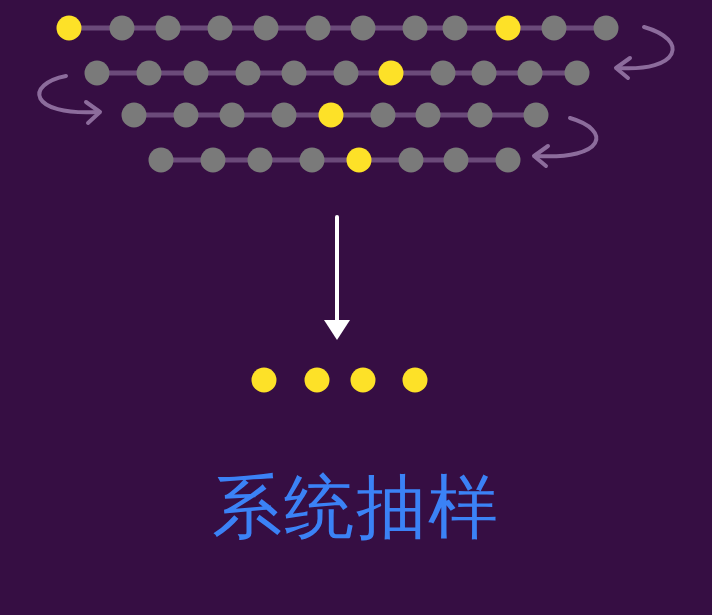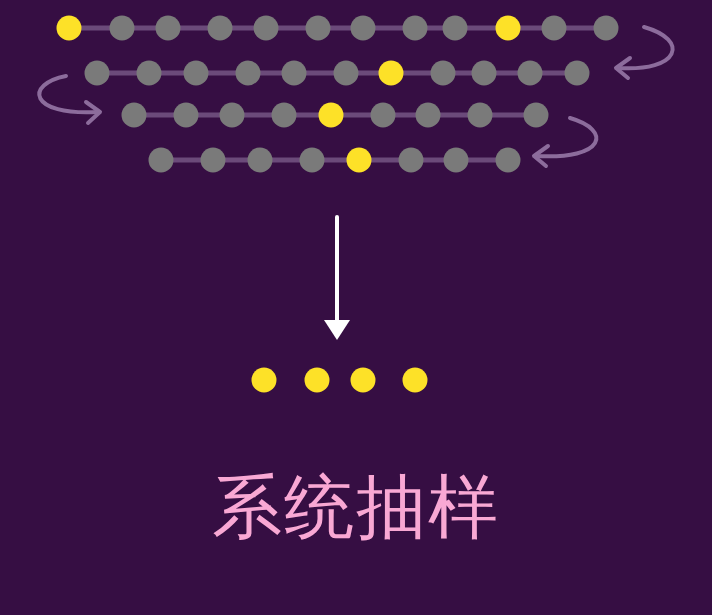--- a/index.html
+++ b/index.html
@@ -5,21 +5,21 @@
   html, body { margin: 0; padding: 0; }
   body {
     width: 712px; height: 615px; overflow: hidden;
     background: #360e43;
     position: relative;
     font-family: "DejaVu Sans", sans-serif;
   }
   #canvas { position: absolute; left: 0; top: 0; }
   .title {
     position: absolute; left: 0; width: 712px; top: 462px;
-    text-align: center; color: #f9a8d4;
+    text-align: center; color: #3b82f6;
     font-size: 70px; line-height: 90px; letter-spacing: 2px;
     font-family: "DejaVu Sans", sans-serif;
   }
 </style>
 </head>
 <body style="background: rgb(54, 14, 67);">
 
 <svg id="canvas" width="712" height="615" viewBox="0 0 712 615">
   <g id="rows">
       <g>

